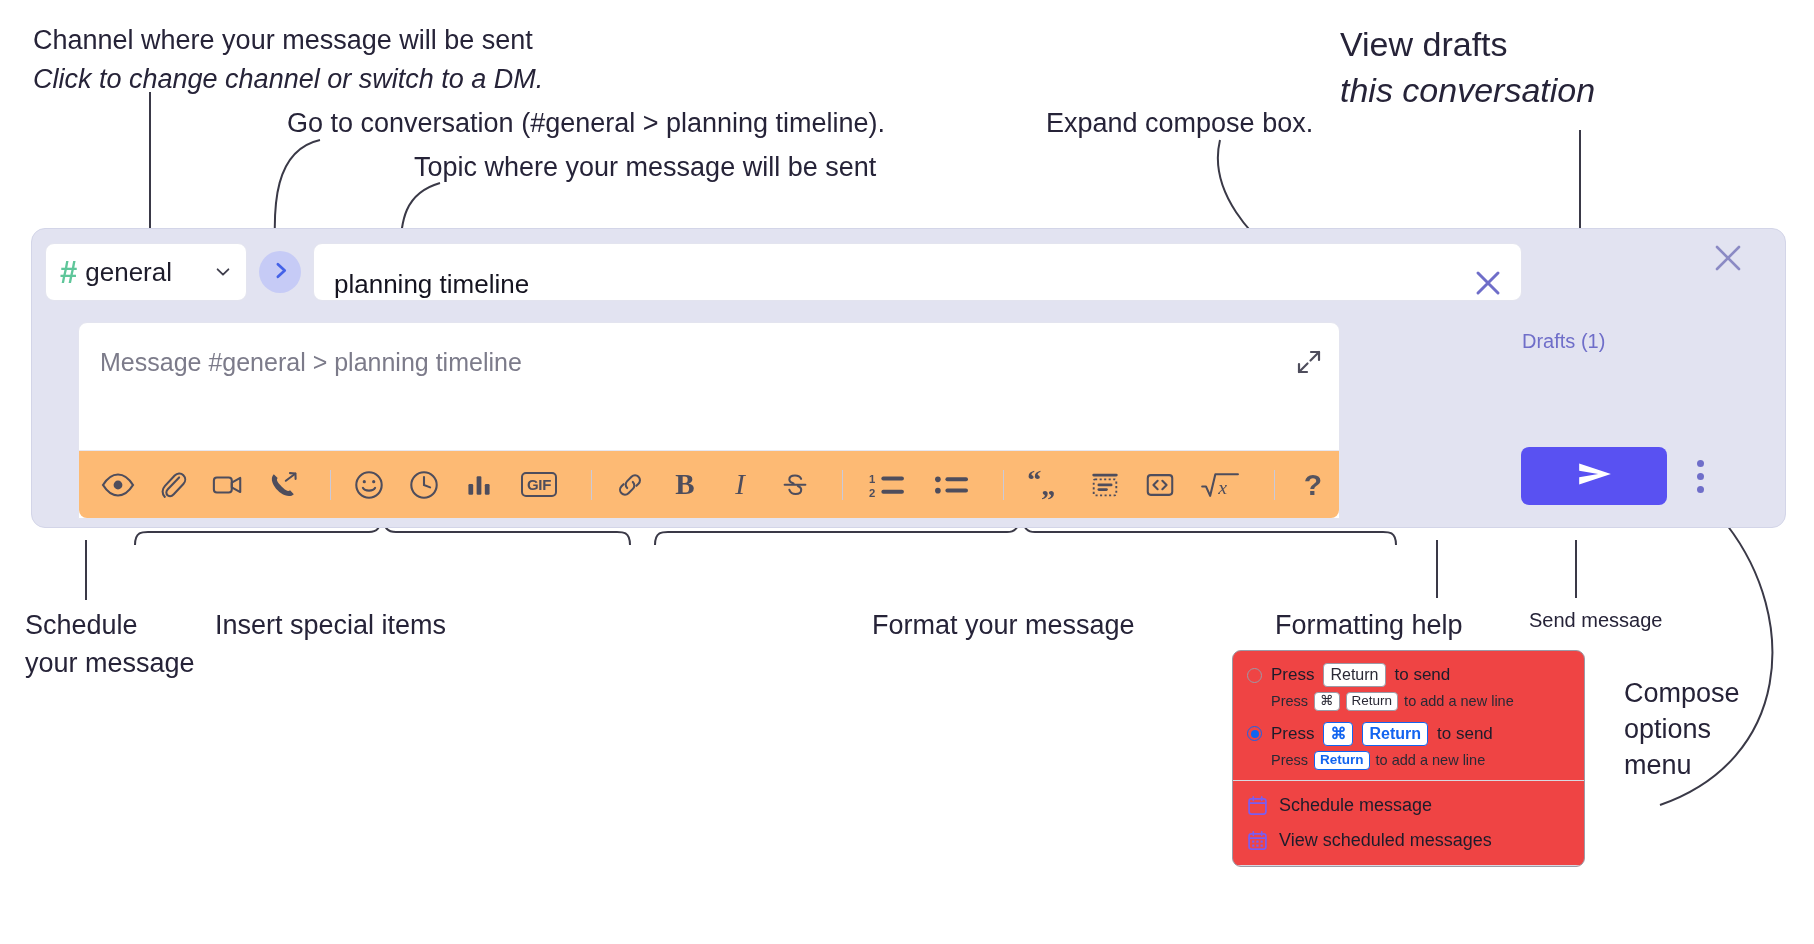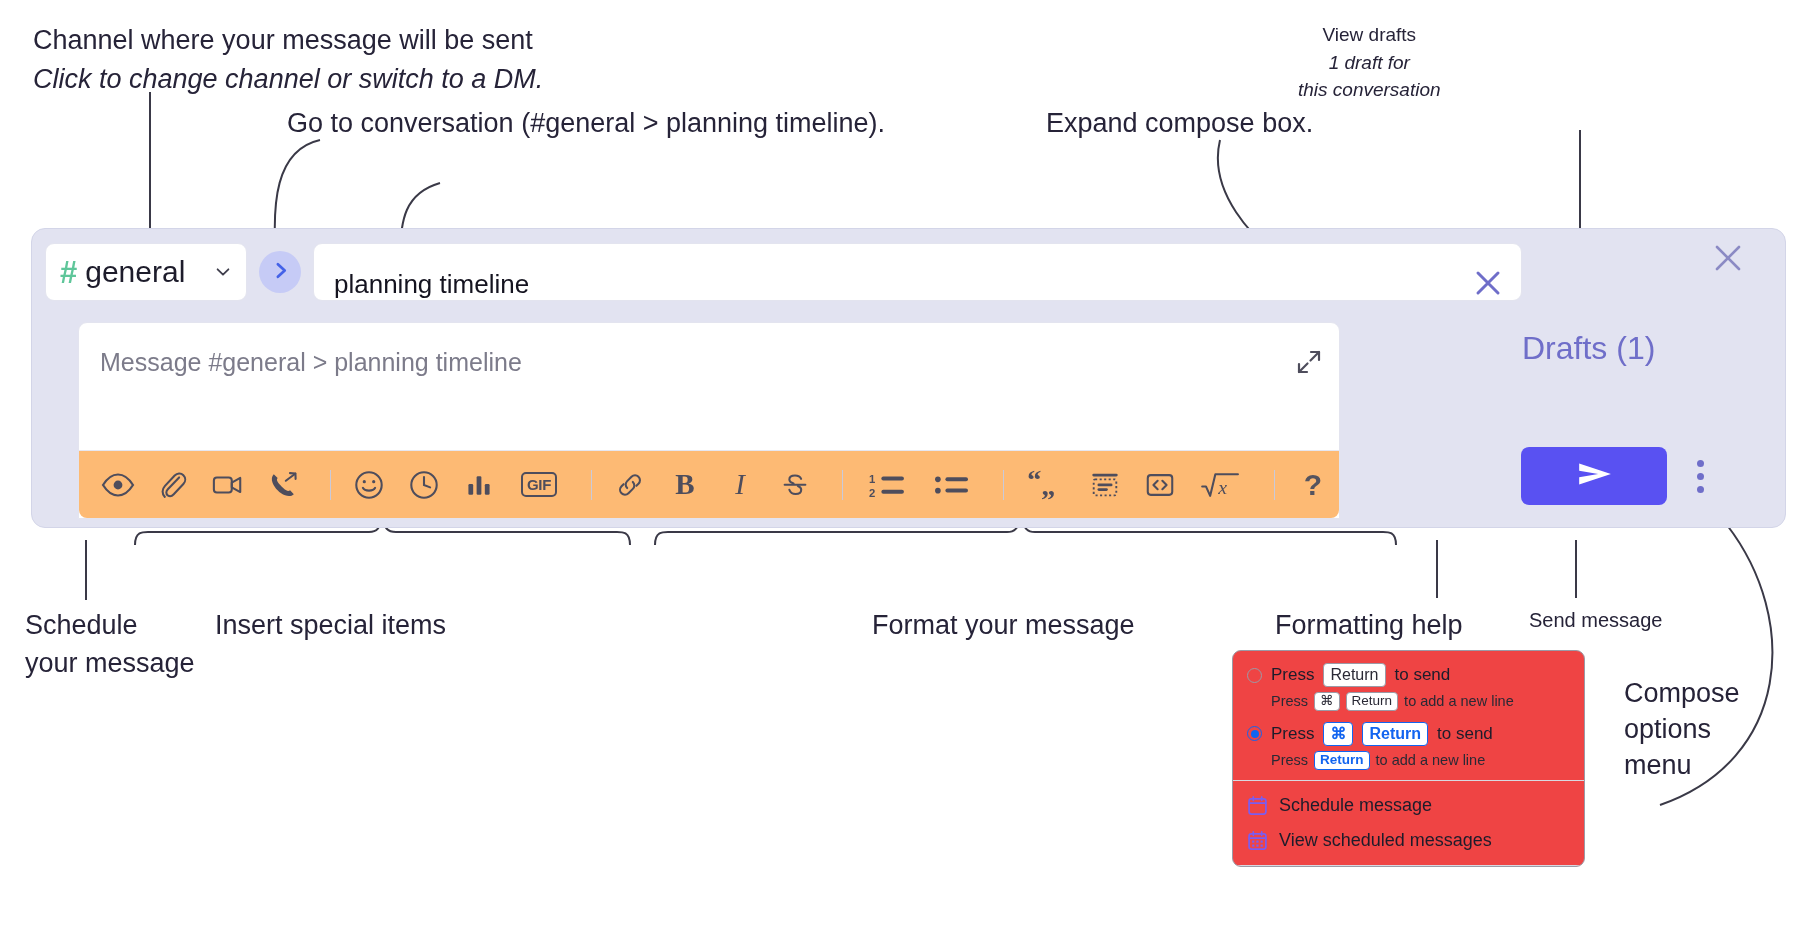--- a/index.html
+++ b/index.html
@@ -25,21 +25,21 @@
     position:absolute;left:31px;top:228px;width:1755px;height:300px;
     background:#e2e3f1;border-radius:14px;border:1px solid #d3d5e8;
     box-sizing:border-box;
   }
   .row-top{position:absolute;left:13px;top:14px;display:flex;align-items:center;}
   .chan-select{
     width:202px;height:58px;background:#fff;border:1px solid #e3e4ef;border-radius:9px;
     display:flex;align-items:center;gap:9px;padding:0 14px;box-sizing:border-box;
   }
   .hash{color:#5fc69a;font-size:31px;font-weight:700;line-height:1;letter-spacing:-1px;}
-  .chan-name{font-size:30px;color:#1d1c2b;flex:1;}
+  .chan-name{font-size:26px;color:#1d1c2b;flex:1;}
   .chev{width:18px;height:18px;}
   .goto-btn{
     width:42px;height:42px;border-radius:50%;background:#c6cbf6;
     display:flex;align-items:center;justify-content:center;margin:0 12px;
   }
   .topic-field{
     width:1209px;height:58px;background:#fff;border:1px solid #e3e4ef;border-radius:9px;
     display:flex;align-items:flex-end;padding:0 16px 0 20px;box-sizing:border-box;
   }
   .topic-val{font-size:26px;color:#14131f;flex:1;}
@@ -68,21 +68,21 @@
   .gif-box{
     border:2px solid #4e4d5c;border-radius:5px;font-size:15px;font-weight:700;
     padding:2px 4px;letter-spacing:-0.3px;color:#4e4d5c;
   }
   .bold-g{font-size:29px;font-weight:700;font-family:"Liberation Serif",serif;}
   .ital-g{font-size:29px;font-style:italic;font-family:"Liberation Serif",serif;}
   .qmark{font-size:30px;font-weight:600;color:#55545f;}
 
   
   .drafts-link{
-    position:absolute;left:1522px;top:330px;font-size:32px;color:#6f6ec9;
+    position:absolute;left:1522px;top:330px;font-size:20px;color:#6f6ec9;
   }
   .send-btn{
     position:absolute;left:1521px;top:447px;width:146px;height:58px;
     background:#5951f2;border-radius:8px;display:flex;align-items:center;justify-content:center;
   }
   .kebab{position:absolute;left:1687px;top:452px;width:26px;height:48px;
     display:flex;flex-direction:column;align-items:center;justify-content:center;gap:6px;}
   .kebab span{width:7px;height:7px;border-radius:50%;background:#6f6ec9;display:block;}
   .panel-close{position:absolute;left:1712px;top:242px;width:32px;height:32px;}
 
@@ -152,28 +152,30 @@
 
   <div class="anno" style="left:33px;top:23px;font-size:27px;">
     <div><b>Channel</b><span> where your message will be sent</span></div>
     <div class="ital-anno" style="margin-top:4px;">Click to change channel or switch to a DM.</div>
   </div>
 
   <div class="anno" style="left:287px;top:106px;font-size:27px;">
     <b>Go to</b><span> conversation (#general &gt; planning timeline).</span>
   </div>
 
+  <div class="anno" style="left:414px;top:150px;font-size:27px;">
+    <b>Topic</b><span> where your message will be sent</span>
+  </div>
 
   <div class="anno" style="left:1046px;top:106px;font-size:27px;">
     <b>Expand</b><span> compose box.</span>
   </div>
 
-  <div class="anno" style="left:1298px;top:23px;font-size:19px;text-align:center;">
+  <div class="anno" style="left:1340px;top:23px;font-size:34px;">
     <div><span>View </span><b>drafts</b></div>
-    <div class="ital-anno" style="margin-top:4px;">1 draft for</div>
     <div class="ital-anno" style="margin-top:2px;">this conversation</div>
   </div>
 
   <div class="compose-panel">
 
     <div class="row-top">
 
       <div class="chan-select">
         <span class="hash">#</span>
         <span class="chan-name">general</span>

